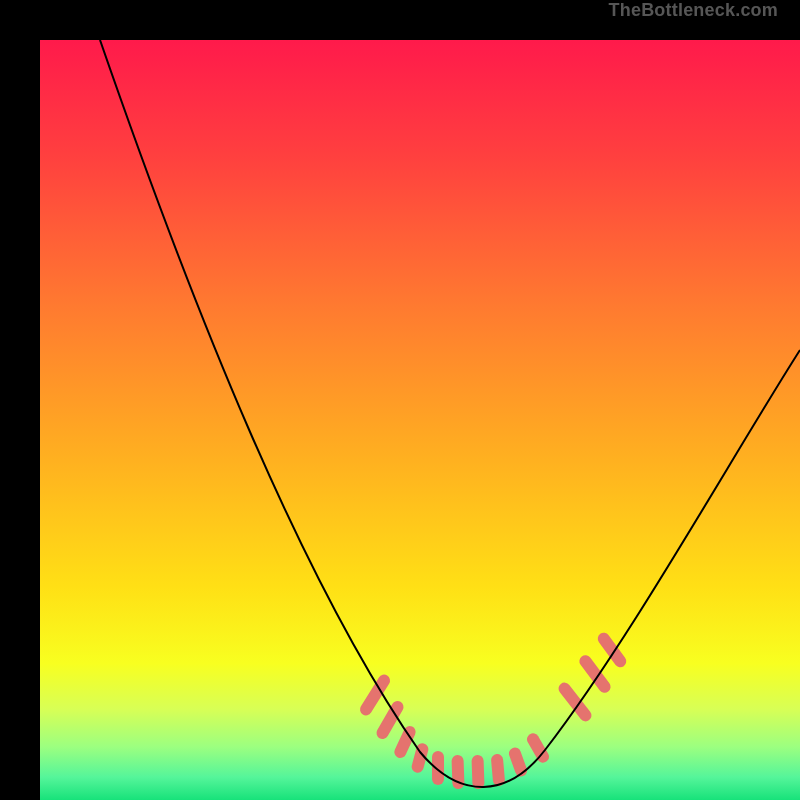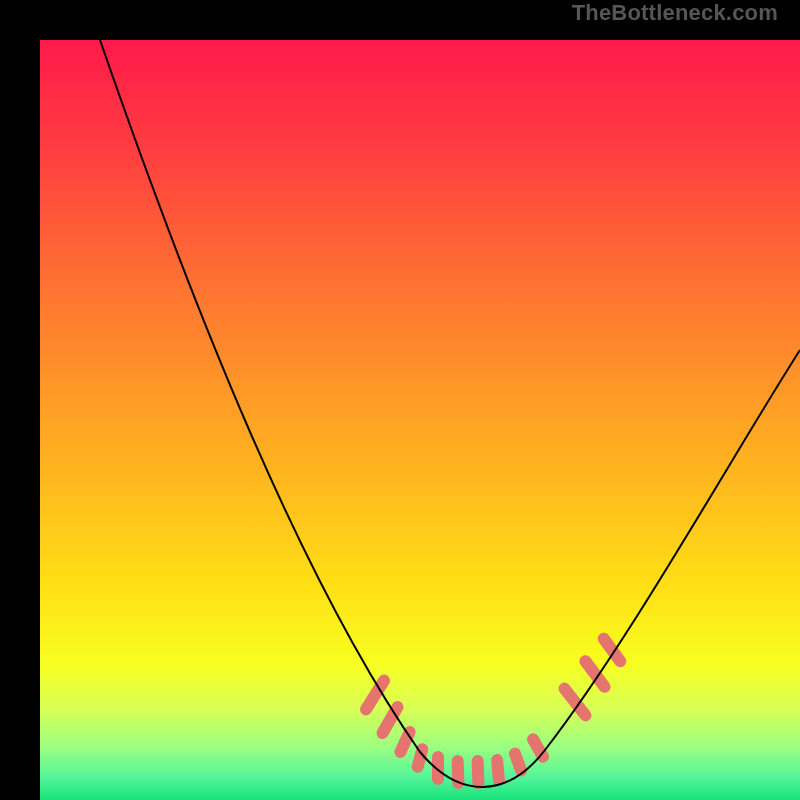--- a/index.html
+++ b/index.html
@@ -16,21 +16,21 @@
     top: 20px;
     width: 760px;
     height: 760px;
     background: #000;
   }
   .watermark {
     position: absolute;
     top: 0px;
     right: 22px;
     font-family: Arial, Helvetica, sans-serif;
-    font-size: 22px;
+    font-size: 18px;
     font-weight: bold;
     color: #565656;
     letter-spacing: 0.2px;
   }
   svg {
     position: absolute;
     left: 20px;
     top: 20px;
   }
 </style>

